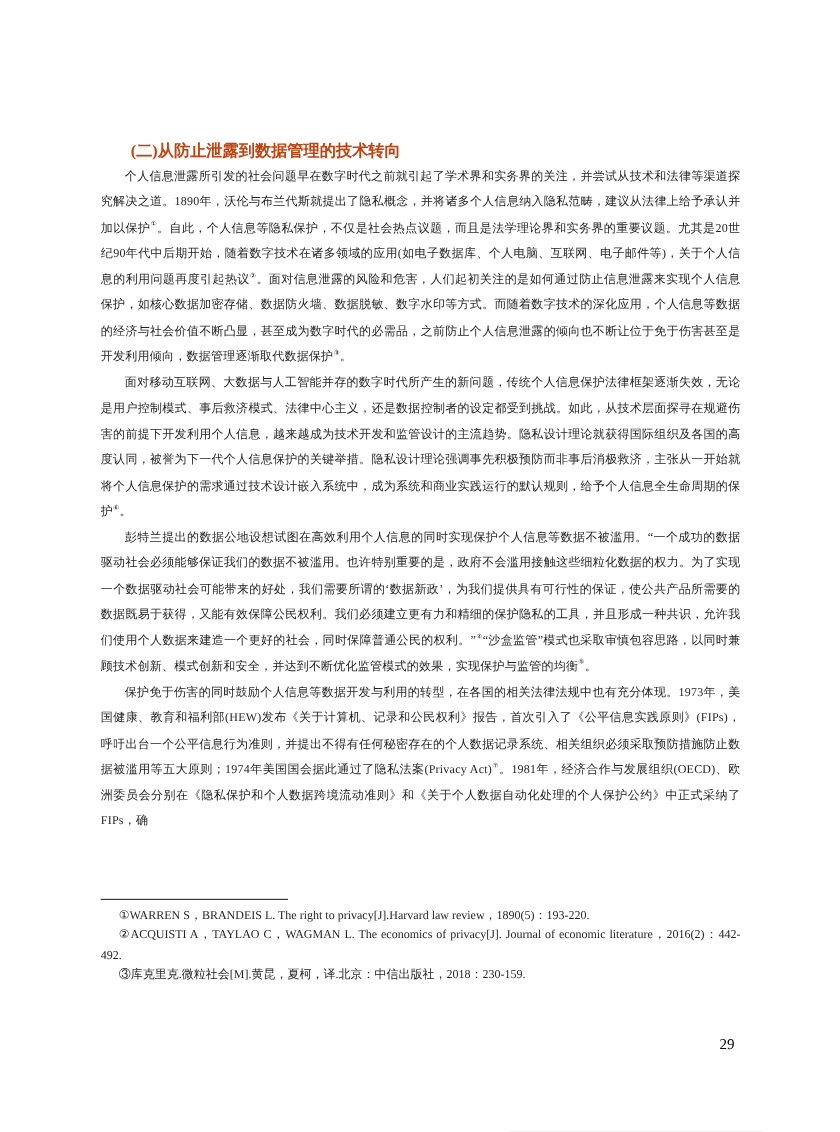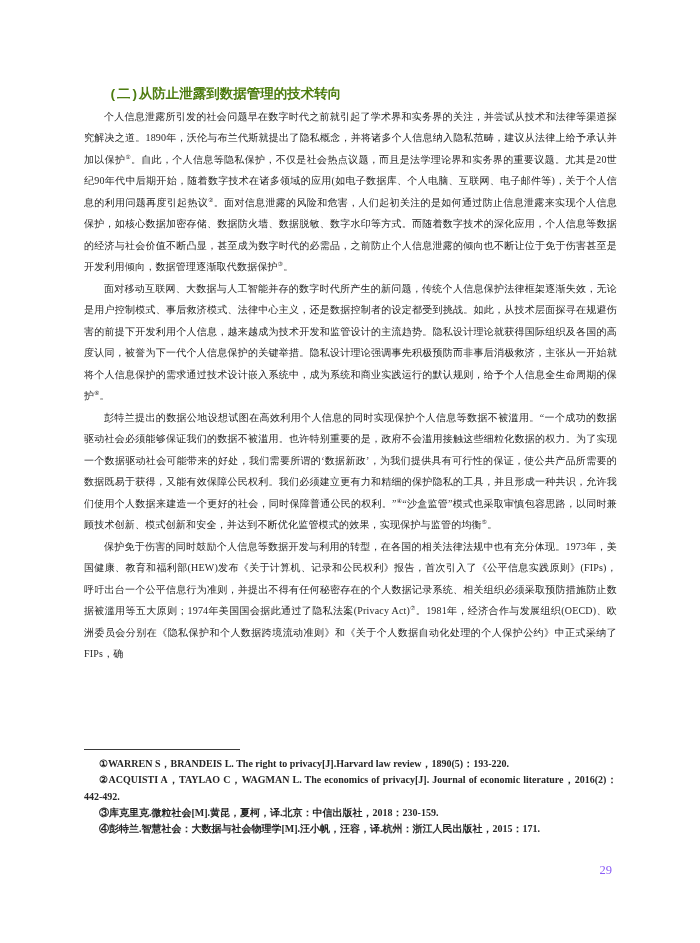--- a/index.html
+++ b/index.html
@@ -14,26 +14,27 @@
     color: #1f1f1f;
     overflow: hidden;
   }
   .content {
     position: absolute;
     left: 84px;
     right: 83px;
     top: 84px;
   }
   .sec-heading {
-    font-family: Liberation Mono, monospace;
+    font-family: Liberation Serif, serif;
     font-weight: bold;
     font-size: 13.5px;
     line-height: 21.5px;
     text-indent: 1.85em;
-    color: #4d7c0f;
+    color: #c2410c;
+    margin-top: 31px;
   }
   .body-para {
     font-size: 10px;
     line-height: 21.5px;
     text-align: justify;
     text-indent: 2em;
     letter-spacing: 0.2px;
   }
   .body-para sup {
     font-size: 0.58em;
@@ -52,28 +53,27 @@
     left: 84px;
     right: 83px;
     top: 756px;
     font-size: 10px;
     line-height: 16.3px;
     color: #262626;
   }
   .footnote-line {
     text-indent: 1.5em;
     text-align: justify;
-    font-weight: bold;
   }
   .page-number {
     position: absolute;
     top: 863px;
     right: 88px;
     font-size: 12.5px;
-    color: #8b5cf6;
+    color: #000000;
     text-align: center;
   }
 </style>
 </head>
 <body>
 
 <div class="page">
 
   <div class="content">
     <p class="sec-heading">(二)从防止泄露到数据管理的技术转向</p>
@@ -82,18 +82,17 @@
     <p class="body-para">彭特兰提出的数据公地设想试图在高效利用个人信息的同时实现保护个人信息等数据不被滥用。“一个成功的数据驱动社会必须能够保证我们的数据不被滥用。也许特别重要的是，政府不会滥用接触这些细粒化数据的权力。为了实现一个数据驱动社会可能带来的好处，我们需要所谓的‘数据新政’，为我们提供具有可行性的保证，使公共产品所需要的数据既易于获得，又能有效保障公民权利。我们必须建立更有力和精细的保护隐私的工具，并且形成一种共识，允许我们使用个人数据来建造一个更好的社会，同时保障普通公民的权利。”<sup>④</sup>“沙盒监管”模式也采取审慎包容思路，以同时兼顾技术创新、模式创新和安全，并达到不断优化监管模式的效果，实现保护与监管的均衡<sup>⑤</sup>。</p>
     <p class="body-para">保护免于伤害的同时鼓励个人信息等数据开发与利用的转型，在各国的相关法律法规中也有充分体现。1973年，美国健康、教育和福利部(HEW)发布《关于计算机、记录和公民权利》报告，首次引入了《公平信息实践原则》(FIPs)，呼吁出台一个公平信息行为准则，并提出不得有任何秘密存在的个人数据记录系统、相关组织必须采取预防措施防止数据被滥用等五大原则；1974年美国国会据此通过了隐私法案(Privacy Act)<sup>⑦</sup>。1981年，经济合作与发展组织(OECD)、欧洲委员会分别在《隐私保护和个人数据跨境流动准则》和《关于个人数据自动化处理的个人保护公约》中正式采纳了FIPs，确</p>
   </div>
 
   <div class="footnote-sep"></div>
 
   <div class="footnotes">
     <p class="footnote-line">①WARREN S，BRANDEIS L. The right to privacy[J].Harvard law review，1890(5)：193-220.</p>
     <p class="footnote-line">②ACQUISTI A，TAYLAO C，WAGMAN L. The economics of privacy[J]. Journal of economic literature，2016(2)：442-492.</p>
     <p class="footnote-line">③库克里克.微粒社会[M].黄昆，夏柯，译.北京：中信出版社，2018：230-159.</p>
-    <p class="footnote-line">④彭特兰.智慧社会：大数据与社会物理学[M].汪小帆，汪容，译.杭州：浙江人民出版社，2015：171.</p>
   </div>
 
   <div class="page-number">29</div>
 
 </div>
 
 </body></html>

